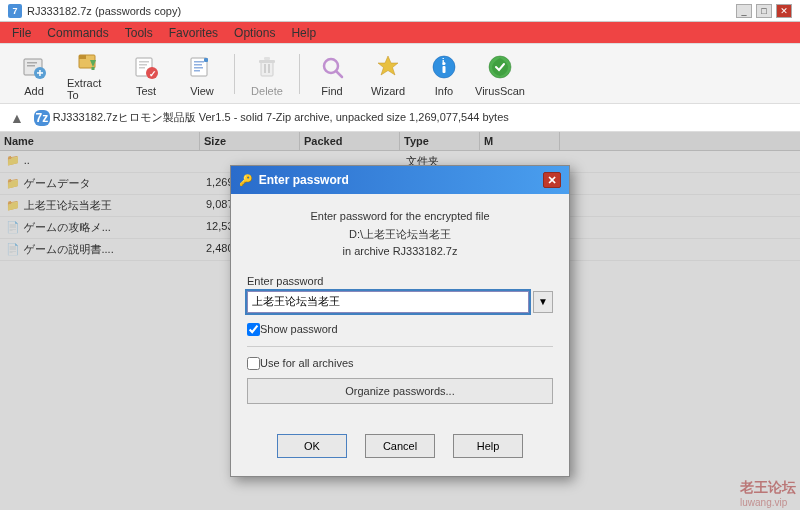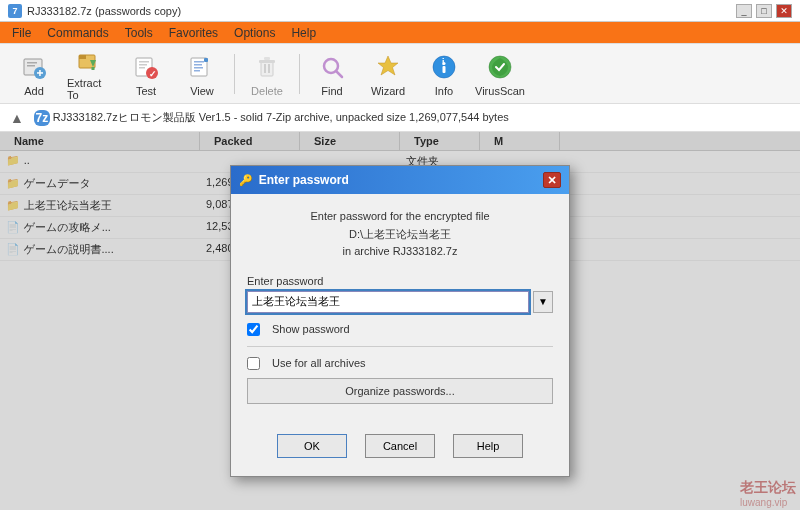--- a/index.html
+++ b/index.html
@@ -49,21 +49,21 @@
       background: #e0e0e0;
       cursor: pointer;
       display: flex;
       align-items: center;
       justify-content: center;
       font-size: 9px;
     }
 
     
     .menu-bar {
-      background: #f97316;
+      background: #ef4444;
       height: 22px;
       display: flex;
       align-items: center;
       padding: 0 4px;
       border-bottom: 1px solid #ddd;
     }
     .menu-item {
       padding: 2px 8px;
       cursor: pointer;
       font-size: 12px;
@@ -140,21 +140,21 @@
     }
     .file-list-header {
       display: grid;
       grid-template-columns: 200px 100px 100px 80px 80px;
       background: #f0f0f0;
       border-bottom: 1px solid #ccc;
       font-size: 11px;
       font-weight: bold;
     }
     .file-list-header div {
-      padding: 3px 14px;
+      padding: 3px 4px;
       border-right: 1px solid #ccc;
       cursor: pointer;
     }
     .file-row {
       display: grid;
       grid-template-columns: 200px 100px 100px 80px 80px;
       border-bottom: 1px solid #f0f0f0;
       font-size: 11px;
       cursor: pointer;
     }
@@ -255,21 +255,21 @@
       background: #e8e8e8;
       cursor: pointer;
       display: flex;
       align-items: center;
       justify-content: center;
       font-size: 10px;
     }
     .dialog-checkbox-row {
       display: flex;
       align-items: center;
-      gap: 12px;
+      gap: 0;
       margin-bottom: 8px;
       font-size: 11px;
       color: #333;
     }
     .dialog-checkbox-row input[type=checkbox] {
       cursor: pointer;
     }
     .dialog-separator {
       border: none;
       border-top: 1px solid #ccc;
@@ -448,22 +448,22 @@
     <span style="width:16px;height:16px;background:#4a90d9;color:white;font-size:12px;font-weight:bold;display:inline-flex;align-items:center;justify-content:center;border-radius:6px;">7z</span>
     <span class="path-text">RJ333182.7zヒロモン製品版 Ver1.5 - solid 7-Zip archive, unpacked size 1,269,077,544 bytes</span>
   </span>
 </div>
 
 <div class="main-content">
 
   <div class="file-list-container">
     <div class="file-list-header">
       <div>Name</div>
+      <div>Size</div>
       <div>Packed</div>
-      <div>Size</div>
       <div>Type</div>
       <div>M</div>
     </div>
 
     <div class="file-row">
       <div><span class="file-icon">📁</span>..</div>
       <div></div>
       <div></div>
       <div>文件夹</div>
       <div></div>

